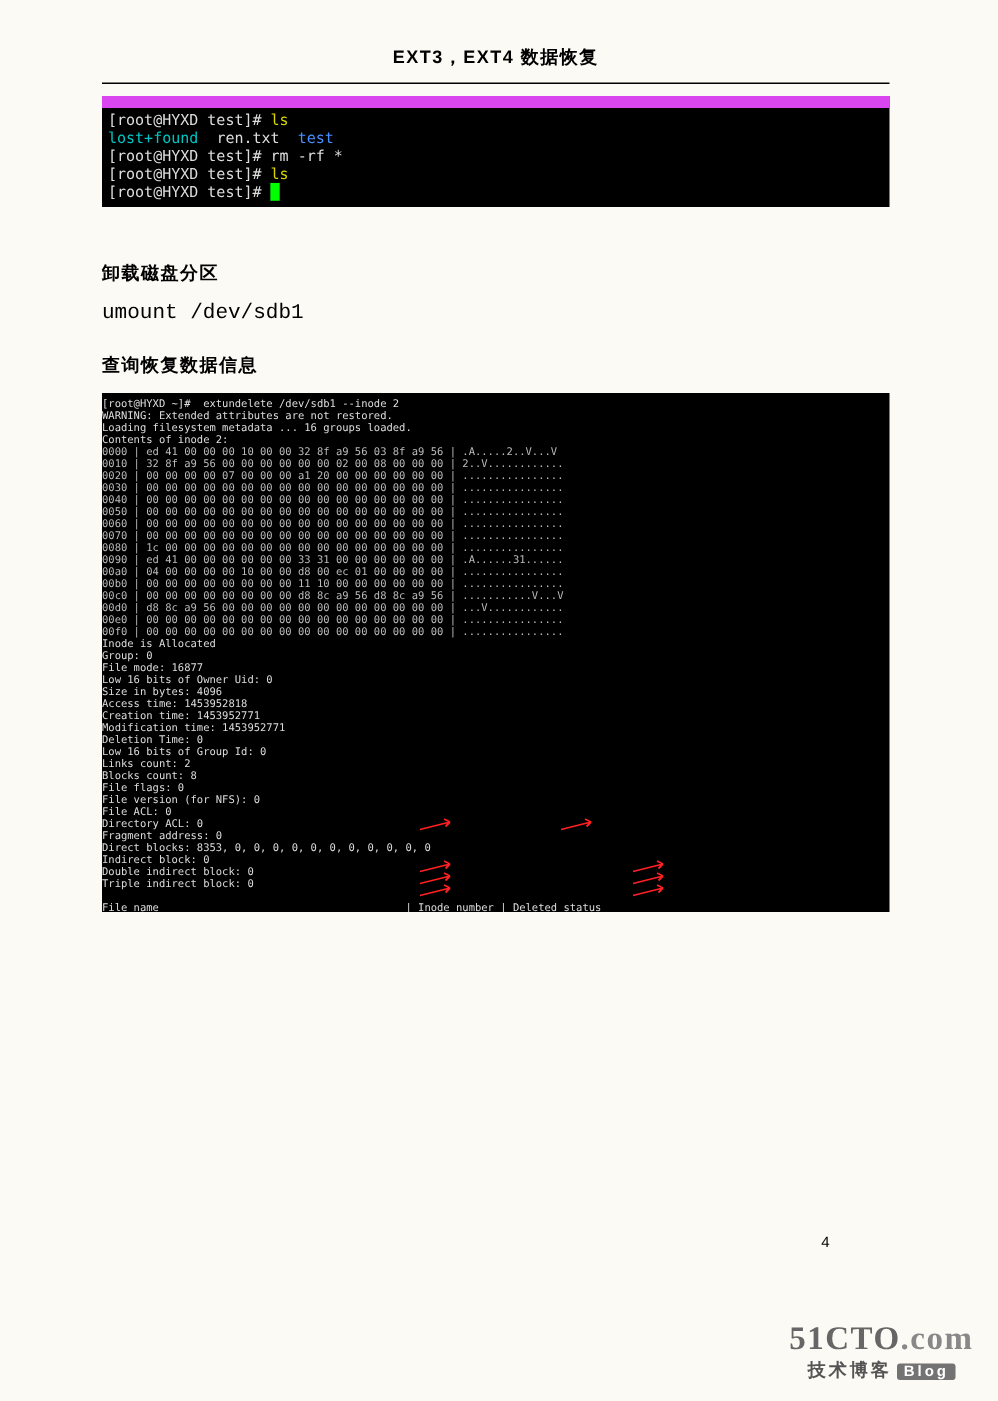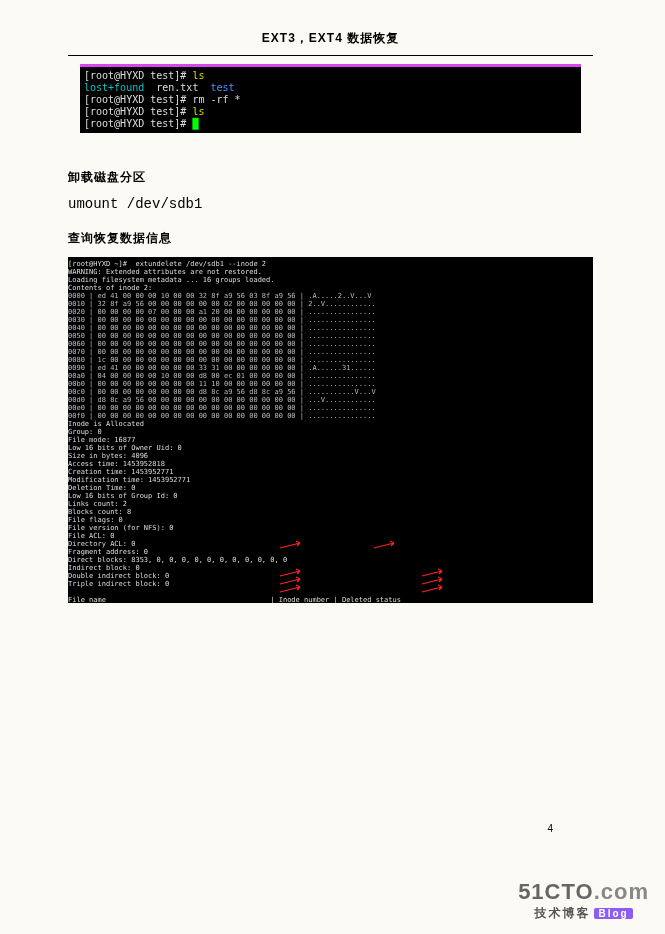--- a/index.html
+++ b/index.html
@@ -1,35 +1,35 @@
 <!DOCTYPE html>
 <html><head>
 <meta charset="utf-8">
 <style>
 body{margin:0;background:#fbfaf4;font-family:"SimSun","Microsoft YaHei",sans-serif}
 .page{width:661px;height:934px;background:#fbfaf4;position:relative;box-sizing:border-box;padding:30px 68px 40px}
 hr.topline{border:none;border-top:1px solid #000;margin:8px 0 0}
 h1.header{font-size:12px;font-weight:bold;text-align:center;margin:0 0 6px;letter-spacing:1px}
-.terminal{background:#000;color:#ddd;font-family:"Consolas","SimSun",monospace;font-size:10px;white-space:pre;padding:3px 4px;line-height:12px;border-top:3px solid #d946ef;margin:8px 12px 0;overflow:hidden}
+.terminal{background:#000;color:#ddd;font-family:"Consolas","SimSun",monospace;font-size:10px;white-space:pre;padding:3px 4px;line-height:12px;border-top:8px solid #d946ef;margin:8px 0 0;overflow:hidden}
 .terminal .cyan{color:#00c5c5}
 .terminal .grn{color:#00ff00}
 .terminal .ylw{color:#d8d800}
 .terminal .blu{color:#4a8fff}
 h2.sec{font-size:12px;font-weight:bold;margin:36px 0 10px;letter-spacing:1px}
 p.cmd{font-family:"Courier New",monospace;font-size:14px;margin:6px 0}
 .termbig{background:#000;color:#bbb;font-family:"Consolas",monospace;font-size:7px;white-space:pre;padding:3px 0;line-height:8px;margin:8px 0 0;position:relative;height:340px;overflow:hidden}
 .termbig .w{color:#ddd}
 .arrow{position:absolute;width:26px;height:10px}
 .arrow svg{width:100%;height:100%}
 .pgnum{position:absolute;right:108px;bottom:100px;font-size:10px}
 .watermark{position:absolute;right:12px;bottom:12px;text-align:center}
-.watermark .logo{font-family:Liberation Sans, sans-serif;font-size:22px;letter-spacing:1px;color:#888;font-weight:900}
+.watermark .logo{font-family:Liberation Serif, serif;font-size:22px;letter-spacing:1px;color:#888;font-weight:900}
 .watermark .logo .lt{color:#666}
 .watermark .sub{font-size:12px;font-weight:bold;letter-spacing:2px;color:#555}
-.watermark .sub .bl{background:#8b5cf6;color:#fff;padding:0 4px;border-radius:2px;font-size:10px;margin-left:4px}
+.watermark .sub .bl{background:#737373;color:#fff;padding:0 4px;border-radius:2px;font-size:10px;margin-left:4px}
 </style>
 </head>
 <body>
 
 <div class="page">
   <h1 class="header">EXT3，EXT4 数据恢复</h1>
   <hr class="topline">
 
   <div class="terminal"><span>[root@HYXD test]# </span><span class="ylw">ls</span>
 <span class="cyan">lost+found</span><span>  ren.txt  </span><span class="blu">test</span>

